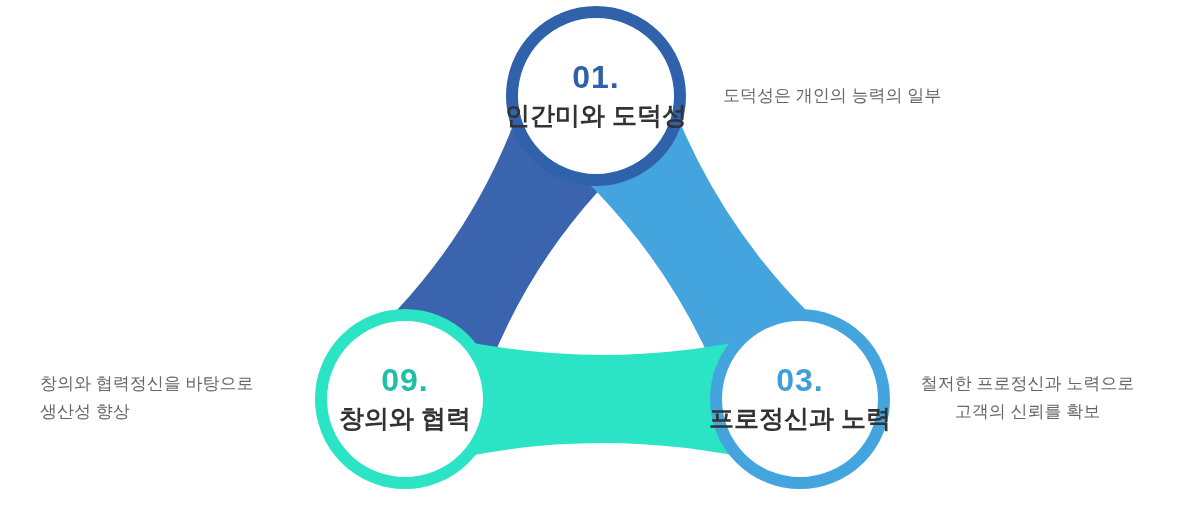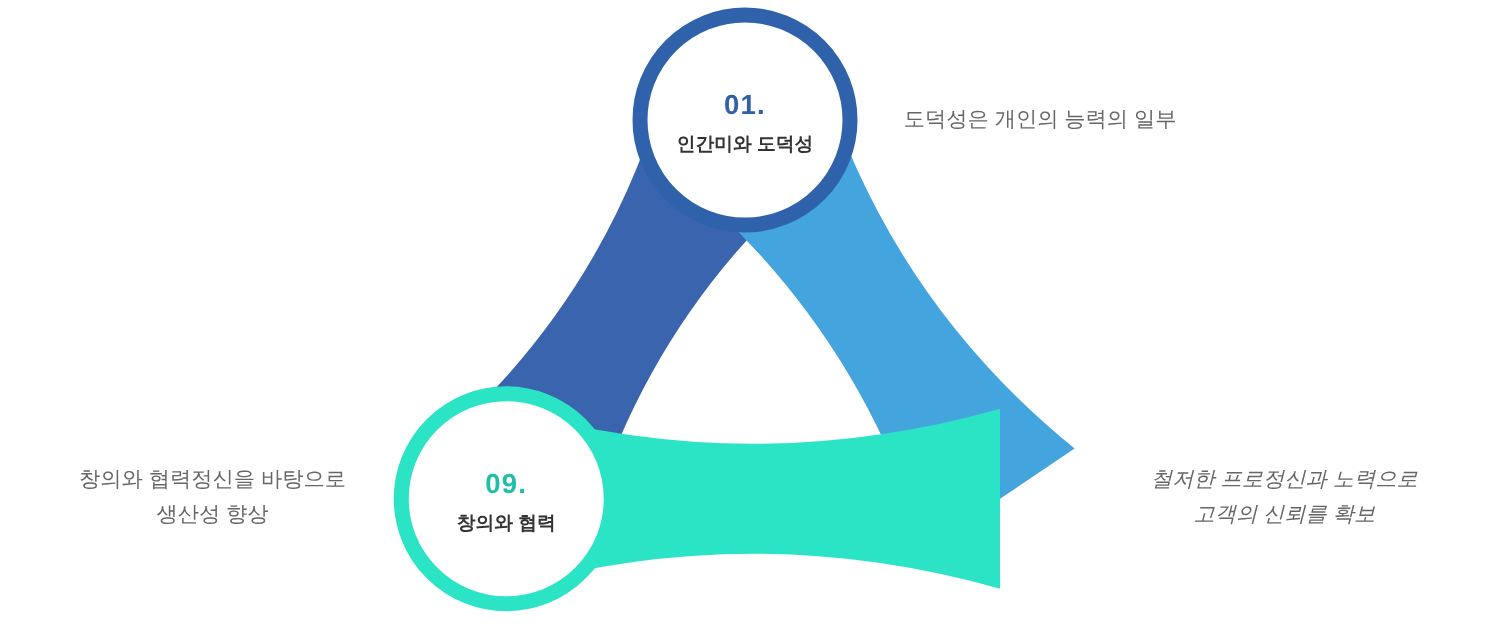--- a/index.html
+++ b/index.html
@@ -18,37 +18,37 @@
     background:#ffffff;
     border:12px solid #ccc;
     display:flex;flex-direction:column;
     align-items:center;justify-content:center;
     text-align:center;
     box-sizing:content-box;
   }
   .node-1{left:506px;top:6px;border-color:#2f62ab;}
   .node-2{left:315px;top:309px;border-color:#2be3c5;}
   .node-3{left:710px;top:309px;border-color:#44a4de;}
-  .num{font-size:22px;font-weight:bold;letter-spacing:1px;line-height:34px;}
+  .num{font-size:32px;font-weight:bold;letter-spacing:1px;line-height:34px;}
   .node-1 .num{color:#3060aa;}
   .node-2 .num{color:#1fbfa7;}
   .node-3 .num{color:#3e9fd8;}
   .label{
-    font-size:15px;font-weight:bold;color:#333333;
+    font-size:25px;font-weight:bold;color:#333333;
     margin-top:5px;white-space:nowrap;
   }
   .caption{
     position:absolute;
     font-size:17px;color:#666666;
     line-height:28px;
     white-space:pre-line;
   }
   .caption-1{left:723px;top:82px;text-align:right;}
-  .caption-2{left:40px;top:370px;width:260px;text-align:center;}
-  .caption-3{left:895px;top:370px;width:265px;text-align:center;font-style:italic;}
+  .caption-2{left:40px;top:370px;width:260px;text-align:left;}
+  .caption-3{left:895px;top:370px;width:265px;text-align:center;}
 </style>
 </head>
 <body>
 
 <div class="canvas">
 
   <svg class="bands" viewBox="0 0 1200 505" aria-hidden="true">
     <path d="M 535.1,57.6 L 656.9,134.4 Q 514,256 465.9,437.4 L 344.1,360.6 Q 487,239 535.1,57.6 Z" fill="#3a64ad"></path>
     <path d="M 655.7,55.8 L 536.3,136.2 Q 684.7,256.4 740.3,439.2 L 859.7,358.8 Q 711.3,238.6 655.7,55.8 Z" fill="#44a4de"></path>
     <path d="M 405,327 Q 602.5,383 800,327 L 800,471 Q 602.5,415 405,471 Z" fill="#2be3c5"></path>
@@ -57,20 +57,24 @@
   <div class="node node-1">
     <div class="num">01.</div>
     <div class="label">인간미와 도덕성</div>
   </div>
 
   <div class="node node-2">
     <div class="num">09.</div>
     <div class="label">창의와 협력</div>
   </div>
 
+  <div class="node node-3">
+    <div class="num">03.</div>
+    <div class="label">프로정신과 노력</div>
+  </div>
 
   <div class="caption caption-1">도덕성은 개인의 능력의 일부</div>
   <div class="caption caption-2">창의와 협력정신을 바탕으로
 생산성 향상</div>
   <div class="caption caption-3">철저한 프로정신과 노력으로
 고객의 신뢰를 확보</div>
 
 </div>
 
 </body></html>

